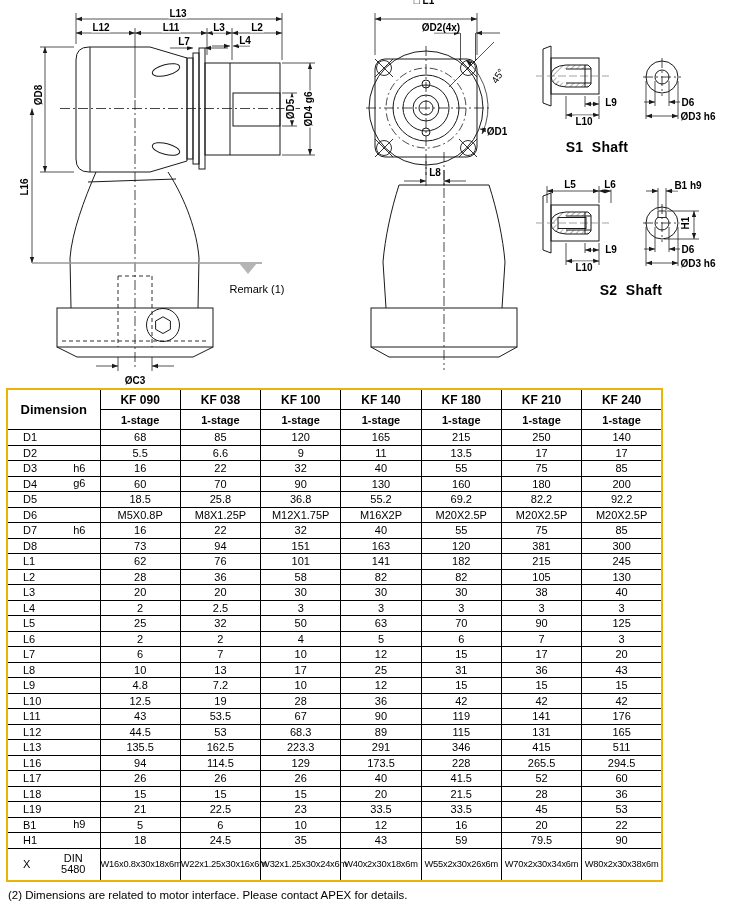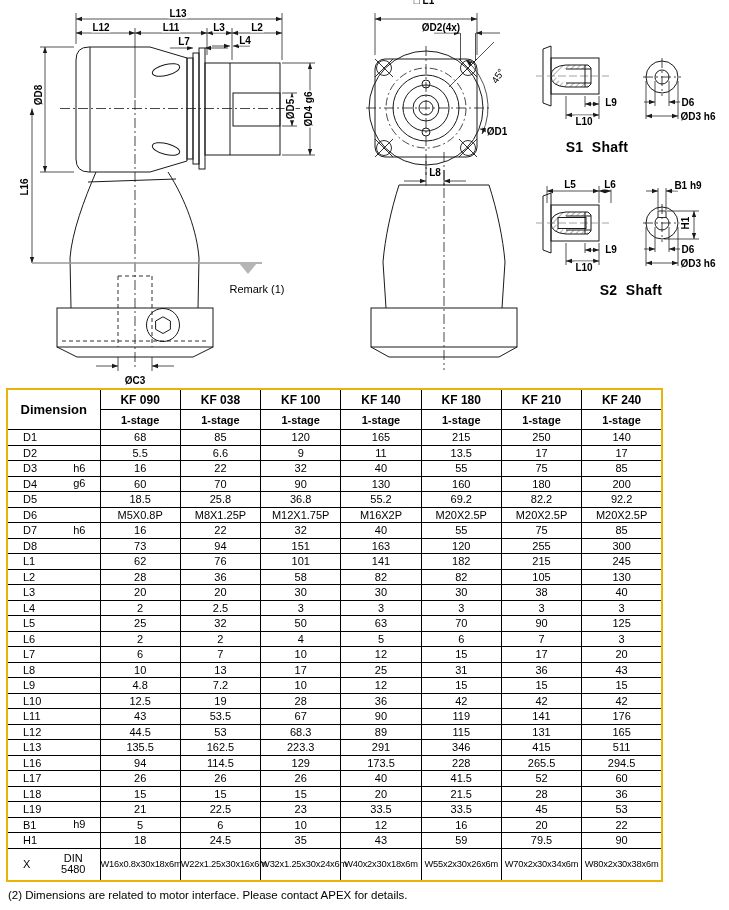--- a/index.html
+++ b/index.html
@@ -382,21 +382,21 @@
           <div class="dimflex">
             <span class="dn">D8</span>
             <span class="dt"></span>
           </div>
         </td>
         <td class="val">73</td>
         <td class="val">94</td>
         <td class="val">151</td>
         <td class="val">163</td>
         <td class="val">120</td>
-        <td class="val">255</td>
+        <td class="val">381</td>
         <td class="val">300</td>
       </tr>
       <tr>
         <td class="dim-cell">
           <div class="dimflex">
             <span class="dn">L1</span>
             <span class="dt"></span>
           </div>
         </td>
         <td class="val">62</td>

